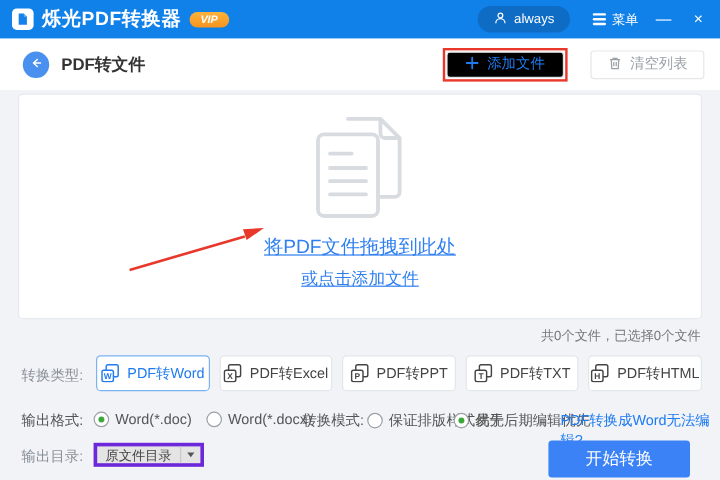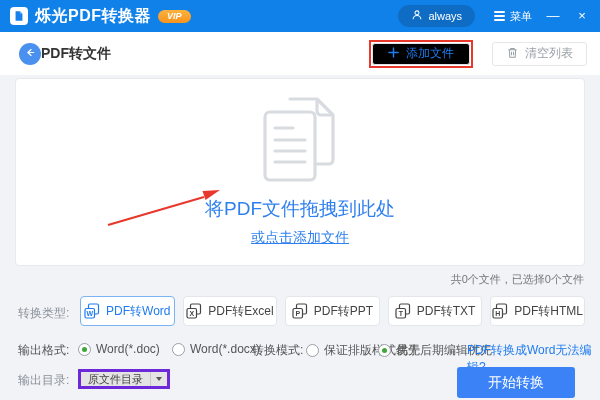--- a/index.html
+++ b/index.html
@@ -14,28 +14,28 @@
   .tb-right { margin-left:auto; display:flex; align-items:center; gap:13px; }
   .pill { display:flex; align-items:center; gap:5px; background:rgba(0,0,0,.16); border-radius:11px; height:22px; padding:0 13px; color:#fff; font-size:11px; cursor:pointer; border:none;justify-content:flex-end; }
   .menu-item { display:flex; align-items:center; gap:5px; color:#fff; font-size:11px; cursor:pointer; margin-left:6px; }
   .hamburger { display:inline-flex; flex-direction:column; gap:2.5px; }
   .hamburger i { display:block; width:11px; height:1.5px; background:#fff; border-radius:1px; }
   .win-btn { color:#fff; font-size:13px; width:16px; text-align:center; cursor:pointer; line-height:32px; }
 
   
   .subheader { position:absolute; top:32px; left:0; right:0; height:43px; background:#fff; display:flex; align-items:center; padding:0 13px; z-index:2; }
   .back-btn { width:22px; height:22px; border-radius:50%; background:#4a90ee; display:flex; align-items:center; justify-content:center; cursor:pointer; border:none; margin-left:6px; }
-  .page-title { font-size:14px; font-weight:bold; color:#333; }
+  .page-title { font-size:14px; font-weight:bold; color:#333; margin-left:10px; }
   .annotation-box { margin-left:auto; border:2px solid #e8382b; padding:1px; }
   .add-btn { display:flex; align-items:center; gap:7px; background:#000000; border:1px solid #dfe3e8; border-radius:3px; height:22px; padding:0 15px; color:#1f7bf0; font-size:12px; cursor:pointer; }
   .clear-btn { display:flex; align-items:center; gap:6px; background:#fff; border:1px solid #e7e7e7; border-radius:3px; height:24px; padding:0 13px; color:#9aa0a6; font-size:12px; cursor:pointer; margin-left:19px; }
 
   
   .dropzone { position:absolute; left:15px; top:78px; width:570px; height:188px; background:#fff; border:1px solid #e7e9ed; border-radius:4px; display:flex; flex-direction:column; align-items:center; padding-top:17px; cursor:pointer; }
-  .dz-line1 { margin-top:8px; font-size:19px; color:#2e7ff0; }
+  .dz-line1 { margin-top:8px; font-size:16px; color:#2e7ff0;text-decoration:underline; }
   .dz-line2 { margin-top:7px; font-size:14px; color:#2e7ff0; text-decoration:underline; }
   .red-arrow { position:absolute; left:100px; top:185px; width:125px; height:50px; z-index:5; pointer-events:none; }
 
   
   .status { position:absolute; top:272px; right:16px; font-size:11px; color:#777; }
 
   
   .row-label { font-size:12px; color:#8a9099; }
   .type-row { position:absolute; top:296px; left:0; right:0; height:30px; }
   .type-row .row-label { position:absolute; left:18px; top:9px; }

